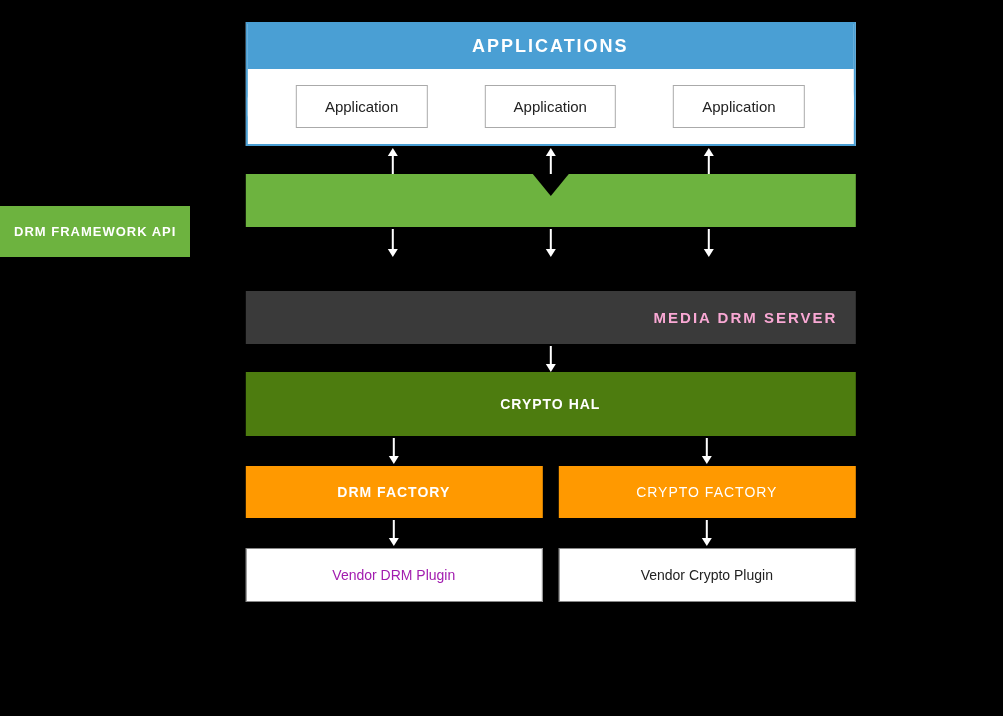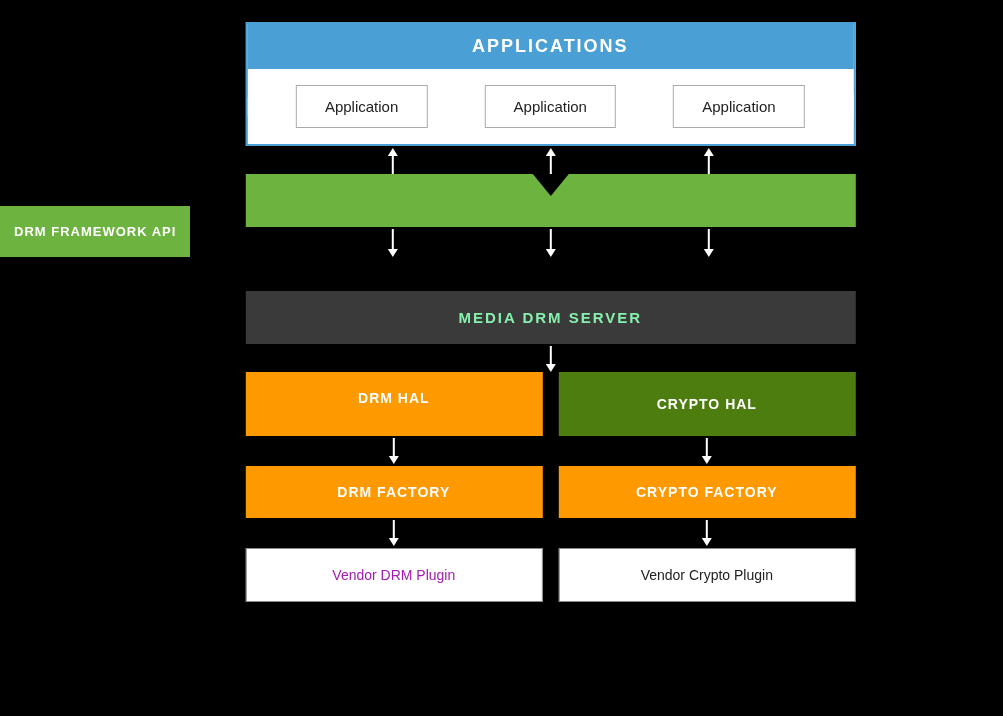--- a/index.html
+++ b/index.html
@@ -81,35 +81,32 @@
         <div style="width:0;height:0;border-left:5px solid transparent;border-right:5px solid transparent;border-top:8px solid #fff;"></div>
       </div>
       <div style="display:flex;flex-direction:column;align-items:center;">
         <div style="width:2px;height:20px;background:#fff;"></div>
         <div style="width:0;height:0;border-left:5px solid transparent;border-right:5px solid transparent;border-top:8px solid #fff;"></div>
       </div>
     </div>
 
     <div style="height:28px;"></div>
 
-    <div style="background:#3a3a3a;color:#86efac;text-align:center;font-weight:bold;font-size:15px;letter-spacing:2px;padding:18px;">
+    <div style="background:#3a3a3a;color:#f9a8d4;text-align:right;font-weight:bold;font-size:15px;letter-spacing:2px;padding:18px;">
       <span>MEDIA DRM SERVER</span>
     </div>
 
     <div style="display:flex;justify-content:center;height:28px;align-items:flex-start;padding-top:2px;">
       <div style="display:flex;flex-direction:column;align-items:center;">
         <div style="width:2px;height:18px;background:#fff;"></div>
         <div style="width:0;height:0;border-left:5px solid transparent;border-right:5px solid transparent;border-top:8px solid #fff;"></div>
       </div>
     </div>
 
     <div style="display:flex;gap:16px;">
-      <div style="flex:1;background:#ff9900;color:#fff;font-weight:bold;font-size:14px;letter-spacing:1px;text-align:center;padding:18px 10px;">
-        <span>DRM HAL</span>
-      </div>
       <div style="flex:1;background:#4d7c0f;color:#fff;font-weight:bold;font-size:14px;letter-spacing:1px;text-align:center;padding:24px 10px;">
         <span>CRYPTO HAL</span>
       </div>
     </div>
 
     <div style="display:flex;gap:16px;height:30px;">
       <div style="flex:1;display:flex;justify-content:center;align-items:flex-start;padding-top:2px;">
         <div style="display:flex;flex-direction:column;align-items:center;">
           <div style="width:2px;height:18px;background:#fff;"></div>
           <div style="width:0;height:0;border-left:5px solid transparent;border-right:5px solid transparent;border-top:8px solid #fff;"></div>
@@ -120,21 +117,21 @@
           <div style="width:2px;height:18px;background:#fff;"></div>
           <div style="width:0;height:0;border-left:5px solid transparent;border-right:5px solid transparent;border-top:8px solid #fff;"></div>
         </div>
       </div>
     </div>
 
     <div style="display:flex;gap:16px;">
       <div style="flex:1;background:#ff9900;color:#fff;font-weight:bold;font-size:14px;letter-spacing:1px;text-align:center;padding:18px 10px;">
         <span>DRM FACTORY</span>
       </div>
-      <div style="flex:1;background:#ff9900;color:#fff;font-weight:bold;font-size:14px;letter-spacing:1px;text-align:center;padding:18px 10px;">
+      <div style="flex:1;background:#ff9900;color:#fff;font-weight:normal;font-size:14px;letter-spacing:1px;text-align:center;padding:18px 10px;">
         <span>CRYPTO FACTORY</span>
       </div>
     </div>
 
     <div style="display:flex;gap:16px;height:30px;">
       <div style="flex:1;display:flex;justify-content:center;align-items:flex-start;padding-top:2px;">
         <div style="display:flex;flex-direction:column;align-items:center;">
           <div style="width:2px;height:18px;background:#fff;"></div>
           <div style="width:0;height:0;border-left:5px solid transparent;border-right:5px solid transparent;border-top:8px solid #fff;"></div>
         </div>

